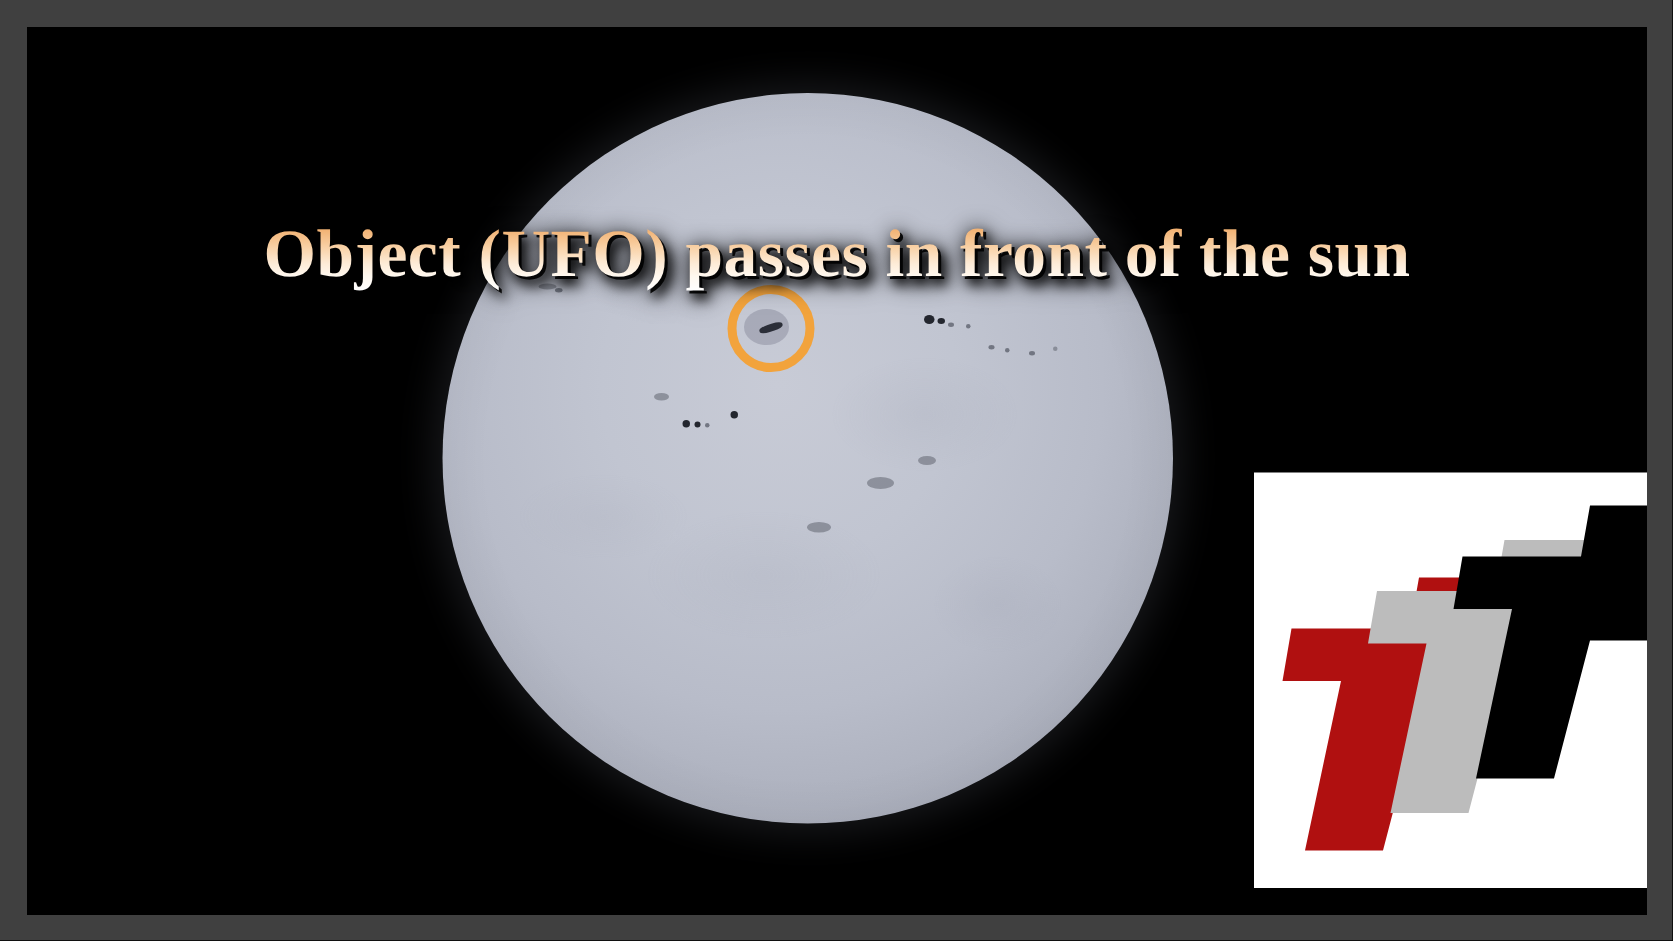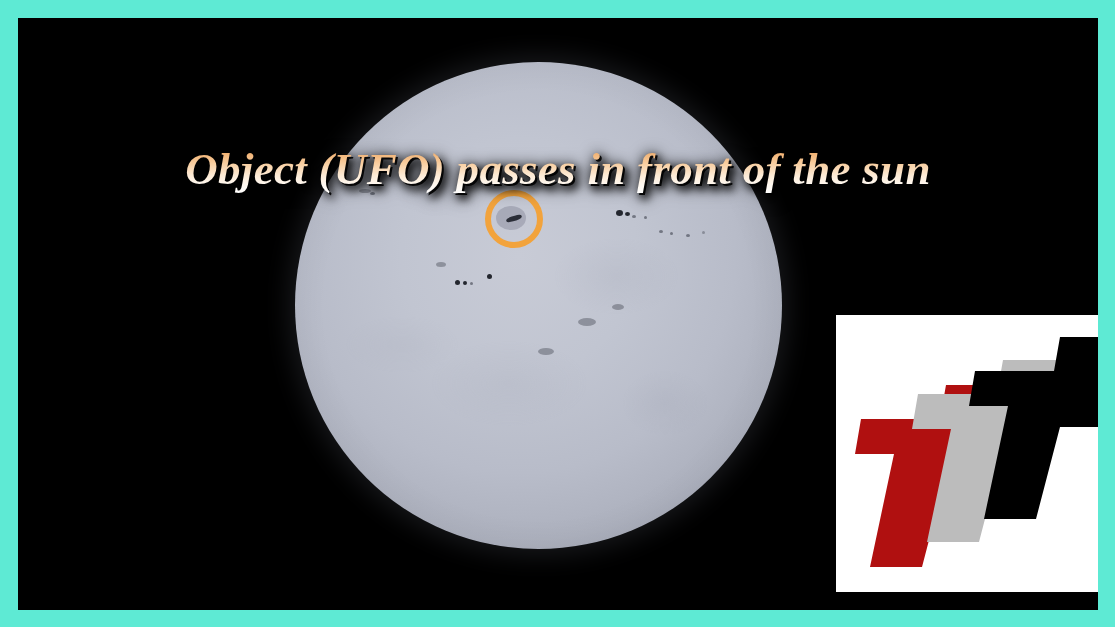--- a/index.html
+++ b/index.html
@@ -157,21 +157,21 @@
     position: absolute;
     left: 0;
     top: 0;
     width: 100%;
     height: 100%;
   }
 </style>
 </head>
 <body>
 
-<div id="thumbnail-frame" style="background: #5eead4; font-style: italic;">
+<div id="thumbnail-frame" style="background: #404040;">
 
   <div id="photo-stage" style="background: rgb(0, 0, 0);">
 
     <div id="sun-disc">
       <div id="sun-granulation"></div>
       <div id="sun-limb-shade"></div>
     </div>
 
     <div id="sunspot-layer">
         <div class="sunspot wispy" style="left: 341px; top: 171px; width: 12px; height: 4px;"></div>

